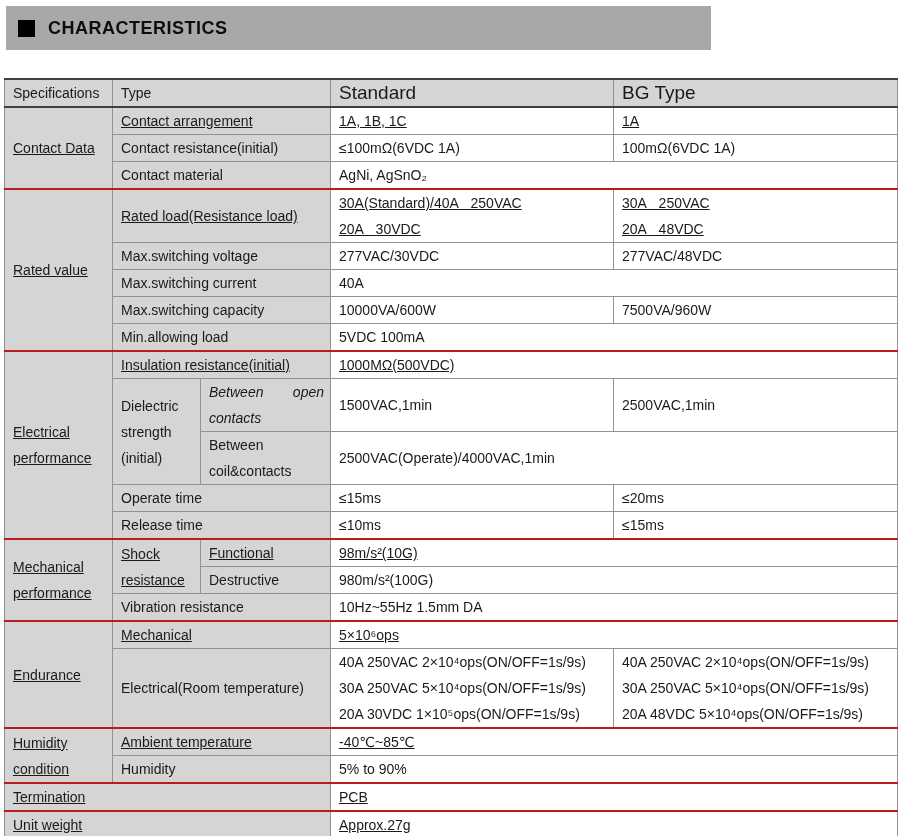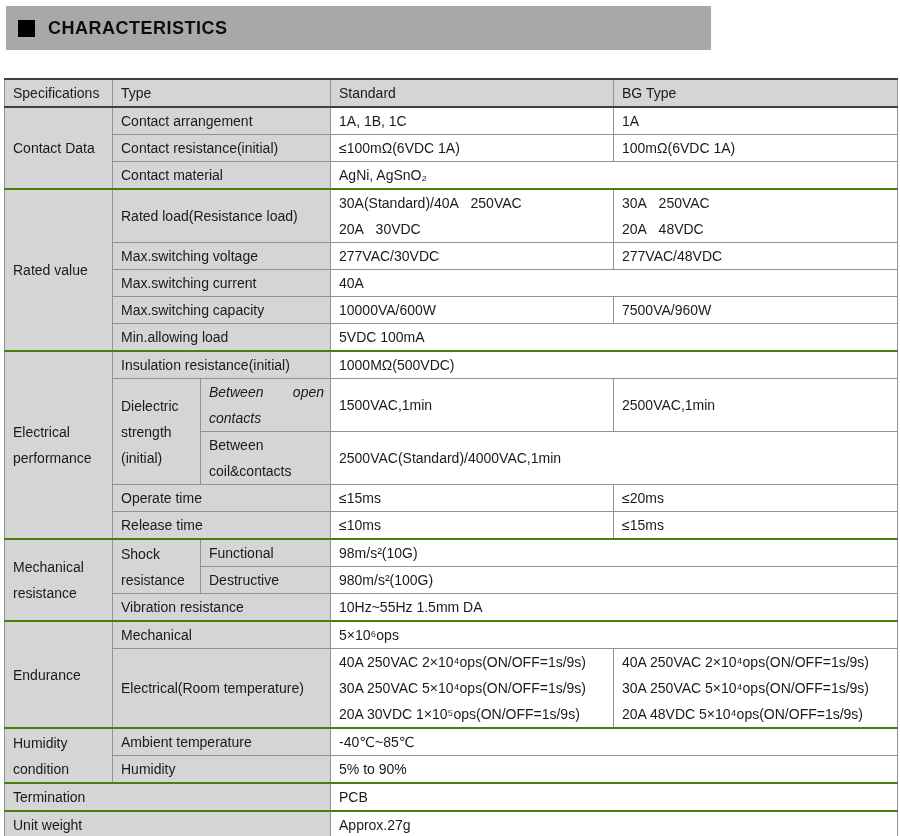--- a/index.html
+++ b/index.html
@@ -50,24 +50,24 @@
     font-weight: normal;
     text-align: left;
     vertical-align: middle;
     line-height: 26px;
     padding: 0 6px 0 8px;
     white-space: pre-line;
     overflow: hidden;
   }
   th { background: #d5d5d5; }
   tr.hdr th { border-top: 2px solid #3f3f3f; border-bottom: 2px solid #3f3f3f; }
-  th.big { font-size: 14px; }
+  th.big { font-size: 19px; }
   td.lab { background: #d5d5d5; }
   td.val { background: #ffffff; }
-  tr.sec td { border-top: 2px solid #4d7c0f; }
+  tr.sec td { border-top: 2px solid #b91c1c; text-decoration: underline; }
   tr.h26 td, tr.hdr th { height: 26px; }
   tr.h52 td { height: 52px; }
   tr.h79 td { height: 79px; }
   td.justify { text-align: justify; font-style: italic; }
 </style>
 </head>
 <body>
 
 <div class="page">
 
@@ -142,35 +142,35 @@
       <td class="val" colspan="2">1000MΩ(500VDC)</td>
     </tr>
     <tr class="h52">
       <td class="lab" rowspan="2">Dielectric strength (initial)</td>
       <td class="lab justify">Between open contacts</td>
       <td class="val">1500VAC,1min</td>
       <td class="val">2500VAC,1min</td>
     </tr>
     <tr class="h52">
       <td class="lab">Between coil&amp;contacts</td>
-      <td class="val" colspan="2">2500VAC(Standard)/4000VAC,1min</td>
+      <td class="val" colspan="2">2500VAC(Operate)/4000VAC,1min</td>
     </tr>
     <tr class="h26">
       <td class="lab" colspan="2">Operate time</td>
       <td class="val">≤15ms</td>
       <td class="val">≤20ms</td>
     </tr>
     <tr class="h26">
       <td class="lab" colspan="2">Release time</td>
       <td class="val">≤10ms</td>
       <td class="val">≤15ms</td>
     </tr>
 
     <tr class="sec h26">
-      <td class="lab" rowspan="3">Mechanical resistance</td>
+      <td class="lab" rowspan="3">Mechanical performance</td>
       <td class="lab" rowspan="2">Shock resistance</td>
       <td class="lab">Functional</td>
       <td class="val" colspan="2">98m/s²(10G)</td>
     </tr>
     <tr class="h26">
       <td class="lab">Destructive</td>
       <td class="val" colspan="2">980m/s²(100G)</td>
     </tr>
     <tr class="h26">
       <td class="lab" colspan="2">Vibration resistance</td>

